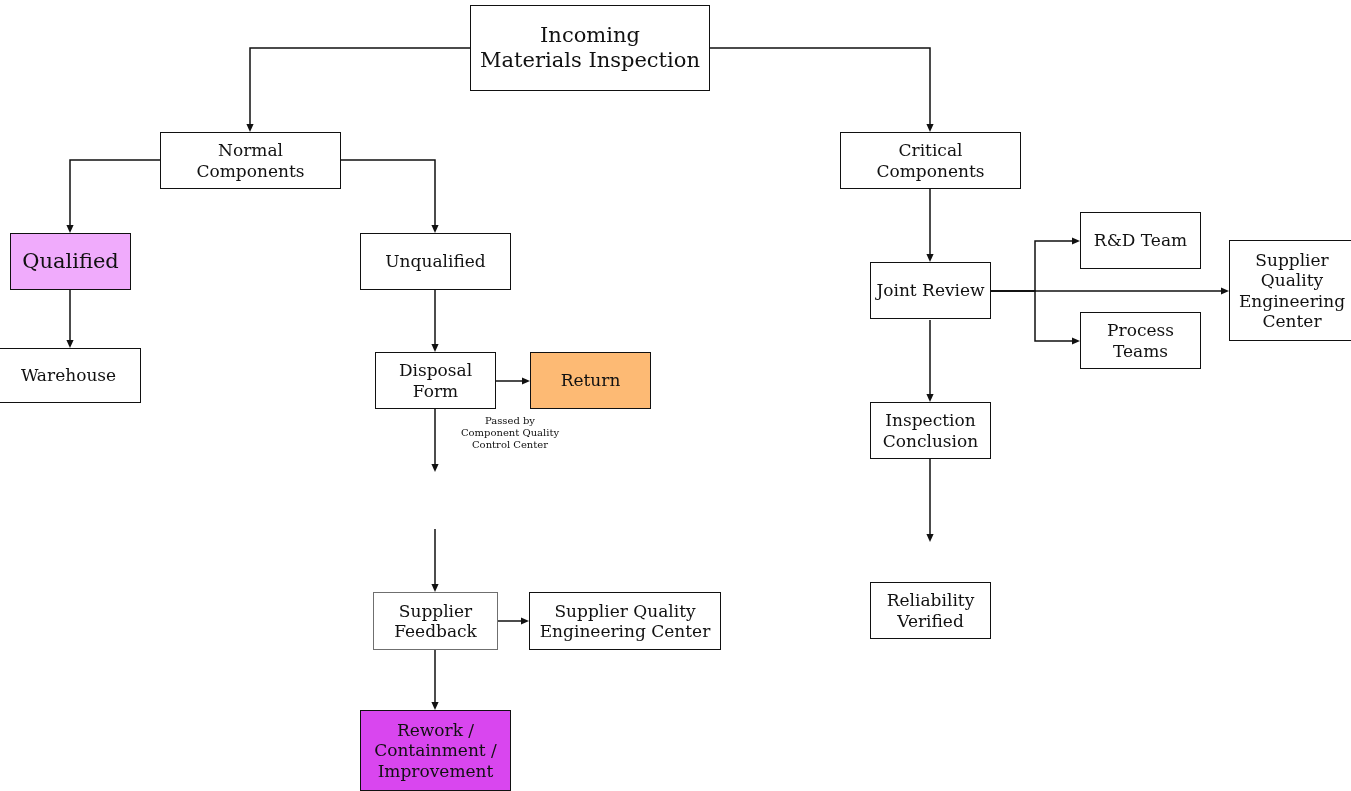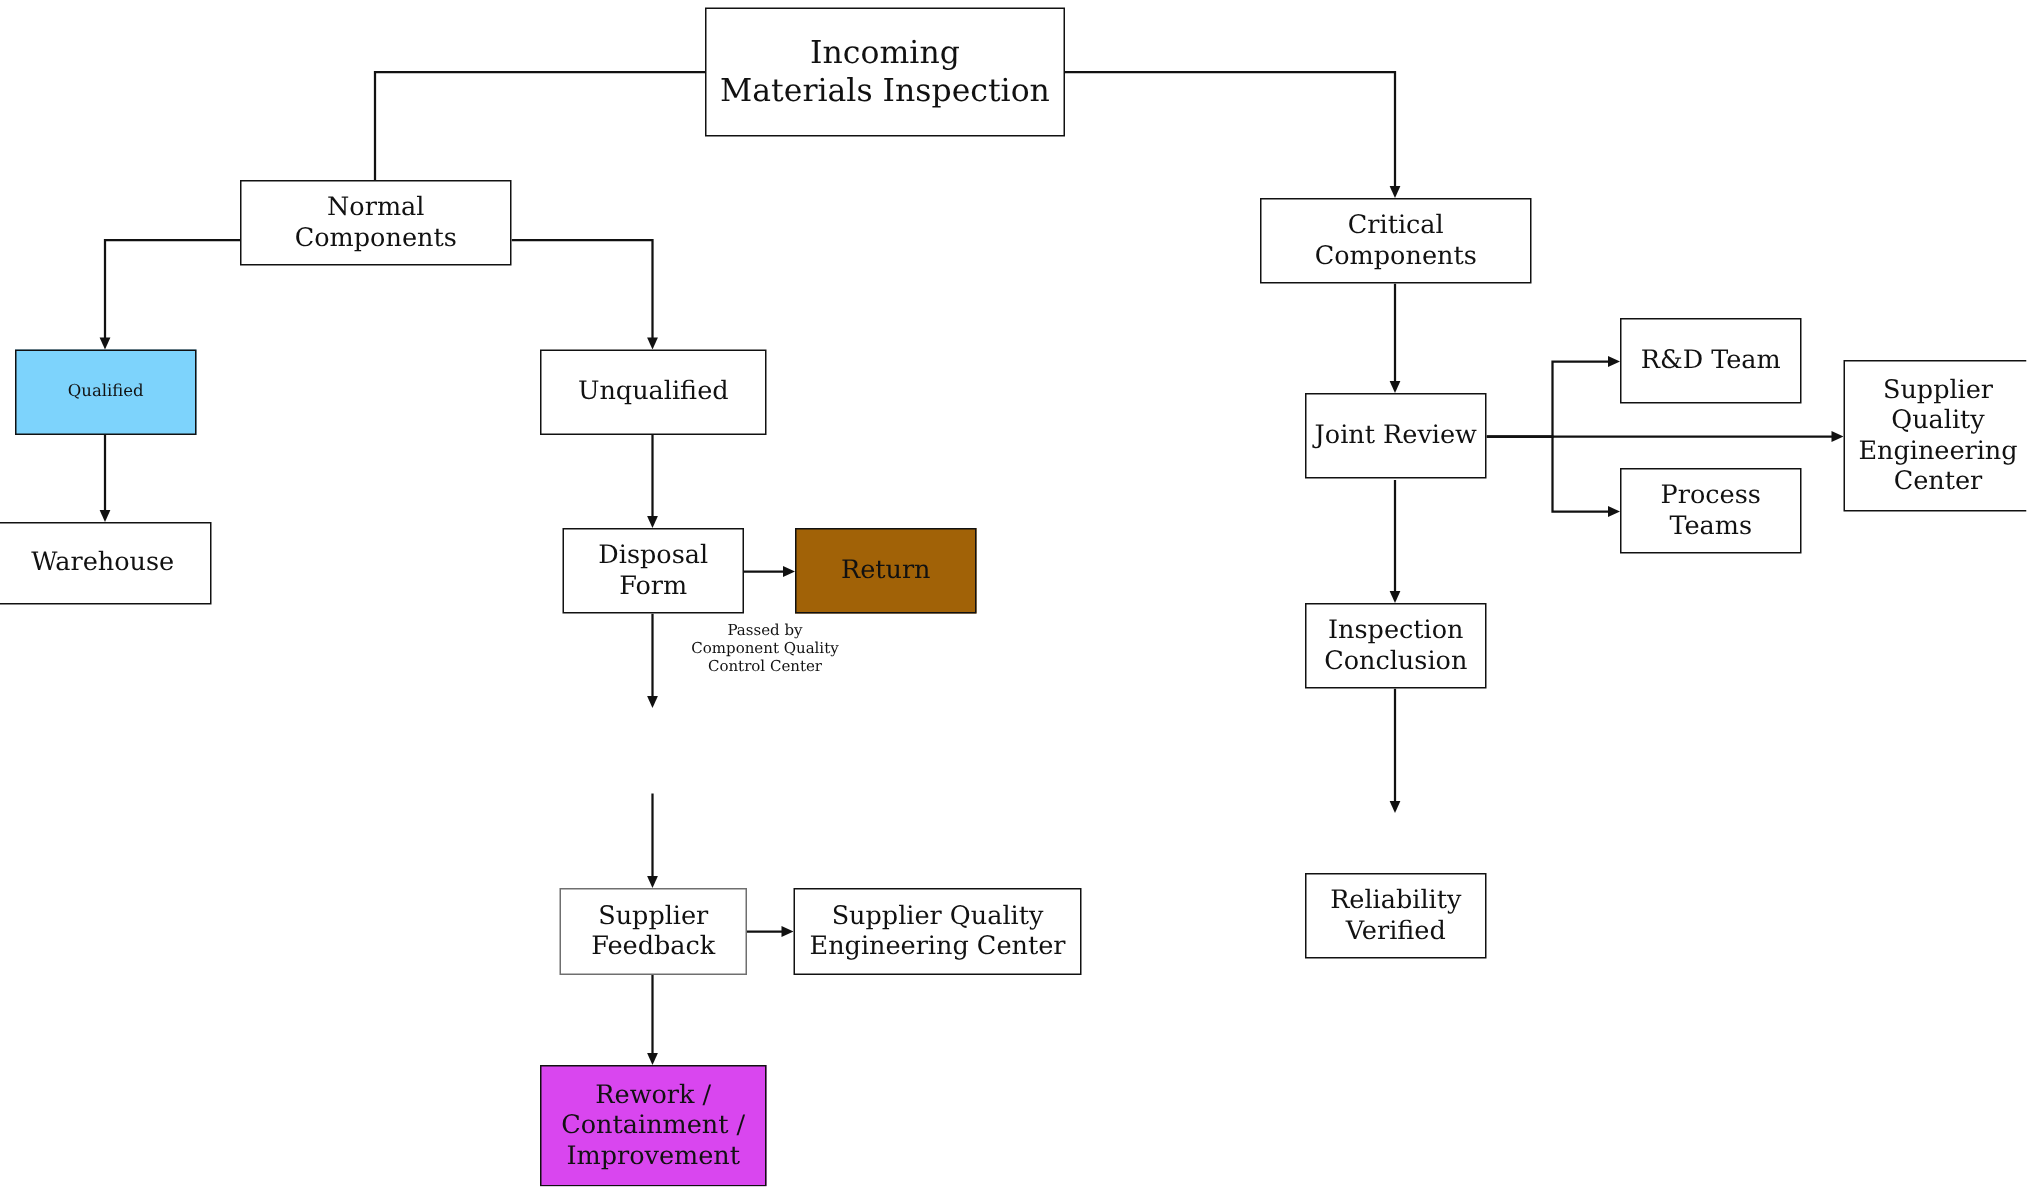--- a/index.html
+++ b/index.html
@@ -127,36 +127,36 @@
         <path d="M 930 320 L 930 396" fill="none" stroke="#111111" stroke-width="1.5"></path>
         <polygon points="0,0 -8,-3.6 -8,3.6" fill="#111111" transform="translate(930,402) rotate(90)"></polygon>
       </g>
       <g>
         <path d="M 930 459 L 930 536" fill="none" stroke="#111111" stroke-width="1.5"></path>
         <polygon points="0,0 -8,-3.6 -8,3.6" fill="#111111" transform="translate(930,542) rotate(90)"></polygon>
       </g>
     </svg>
 <div class="node" style="left: 470px; top: 5px; width: 240px; height: 86px; font-size: 21px; background: rgb(255, 255, 255);"><span class="node-label">Incoming
 Materials Inspection</span></div>
-    <div class="node" style="left: 160px; top: 120px; width: 181px; height: 57px; font-size: 17px; background: rgb(255, 255, 255);"><span class="node-label">Normal Components</span></div>
+    <div class="node" style="left: 160px; top: 132px; width: 181px; height: 57px; font-size: 17px; background: rgb(255, 255, 255);"><span class="node-label">Normal Components</span></div>
     <div class="node" style="left: 840px; top: 132px; width: 181px; height: 57px; font-size: 17px; background: rgb(255, 255, 255);"><span class="node-label">Critical Components</span></div>
-    <div class="node" style="left: 10px; top: 233px; width: 121px; height: 57px; font-size: 11px; background: #7dd3fc;"><span class="node-label">Qualified</span></div>
+    <div class="node" style="left: 10px; top: 233px; width: 121px; height: 57px; font-size: 21px; background: #f0abfc;"><span class="node-label">Qualified</span></div>
     <div class="node" style="left: 360px; top: 233px; width: 151px; height: 57px; font-size: 17px; background: rgb(255, 255, 255);"><span class="node-label">Unqualified</span></div>
     <div class="node" style="left: 1080px; top: 212px; width: 121px; height: 57px; font-size: 17px; background: rgb(255, 255, 255);"><span class="node-label">R&amp;D Team</span></div>
     <div class="node" style="left: 870px; top: 262px; width: 121px; height: 57px; font-size: 17px; background: rgb(255, 255, 255);"><span class="node-label">Joint Review</span></div>
     <div class="node" style="left: 1080px; top: 312px; width: 121px; height: 57px; font-size: 17px; background: rgb(255, 255, 255);"><span class="node-label">Process
 Teams</span></div>
     <div class="node" style="left: 1229px; top: 240px; width: 126px; height: 101px; font-size: 17px; background: rgb(255, 255, 255);"><span class="node-label">Supplier
 Quality
 Engineering
 Center</span></div>
     <div class="node" style="left: -4px; top: 348px; width: 145px; height: 55px; font-size: 17px; background: rgb(255, 255, 255);"><span class="node-label">Warehouse</span></div>
     <div class="node" style="left: 375px; top: 352px; width: 121px; height: 57px; font-size: 17px; background: rgb(255, 255, 255);"><span class="node-label">Disposal
 Form</span></div>
-    <div class="node" style="left: 530px; top: 352px; width: 121px; height: 57px; font-size: 17px; background: #a16207;"><span class="node-label">Return</span></div>
+    <div class="node" style="left: 530px; top: 352px; width: 121px; height: 57px; font-size: 17px; background: #fdba74;"><span class="node-label">Return</span></div>
     <div class="node" style="left: 870px; top: 402px; width: 121px; height: 57px; font-size: 17px; background: rgb(255, 255, 255);"><span class="node-label">Inspection
 Conclusion</span></div>
     <div class="node" style="left: 870px; top: 542px; width: 121px; height: 57px; font-size: 17px; background: rgb(255, 255, 255); margin-top: 40px;"><span class="node-label">Reliability
 Verified</span></div>
     <div class="node soft" style="left: 373px; top: 592px; width: 125px; height: 58px; font-size: 17px; background: rgb(255, 255, 255);"><span class="node-label">Supplier
 Feedback</span></div>
     <div class="node" style="left: 529px; top: 592px; width: 192px; height: 58px; font-size: 17px; background: rgb(255, 255, 255);"><span class="node-label">Supplier Quality
 Engineering Center</span></div>
     <div class="node" style="left: 360px; top: 710px; width: 151px; height: 81px; font-size: 17px; background: #d946ef;"><span class="node-label">Rework /
 Containment /

